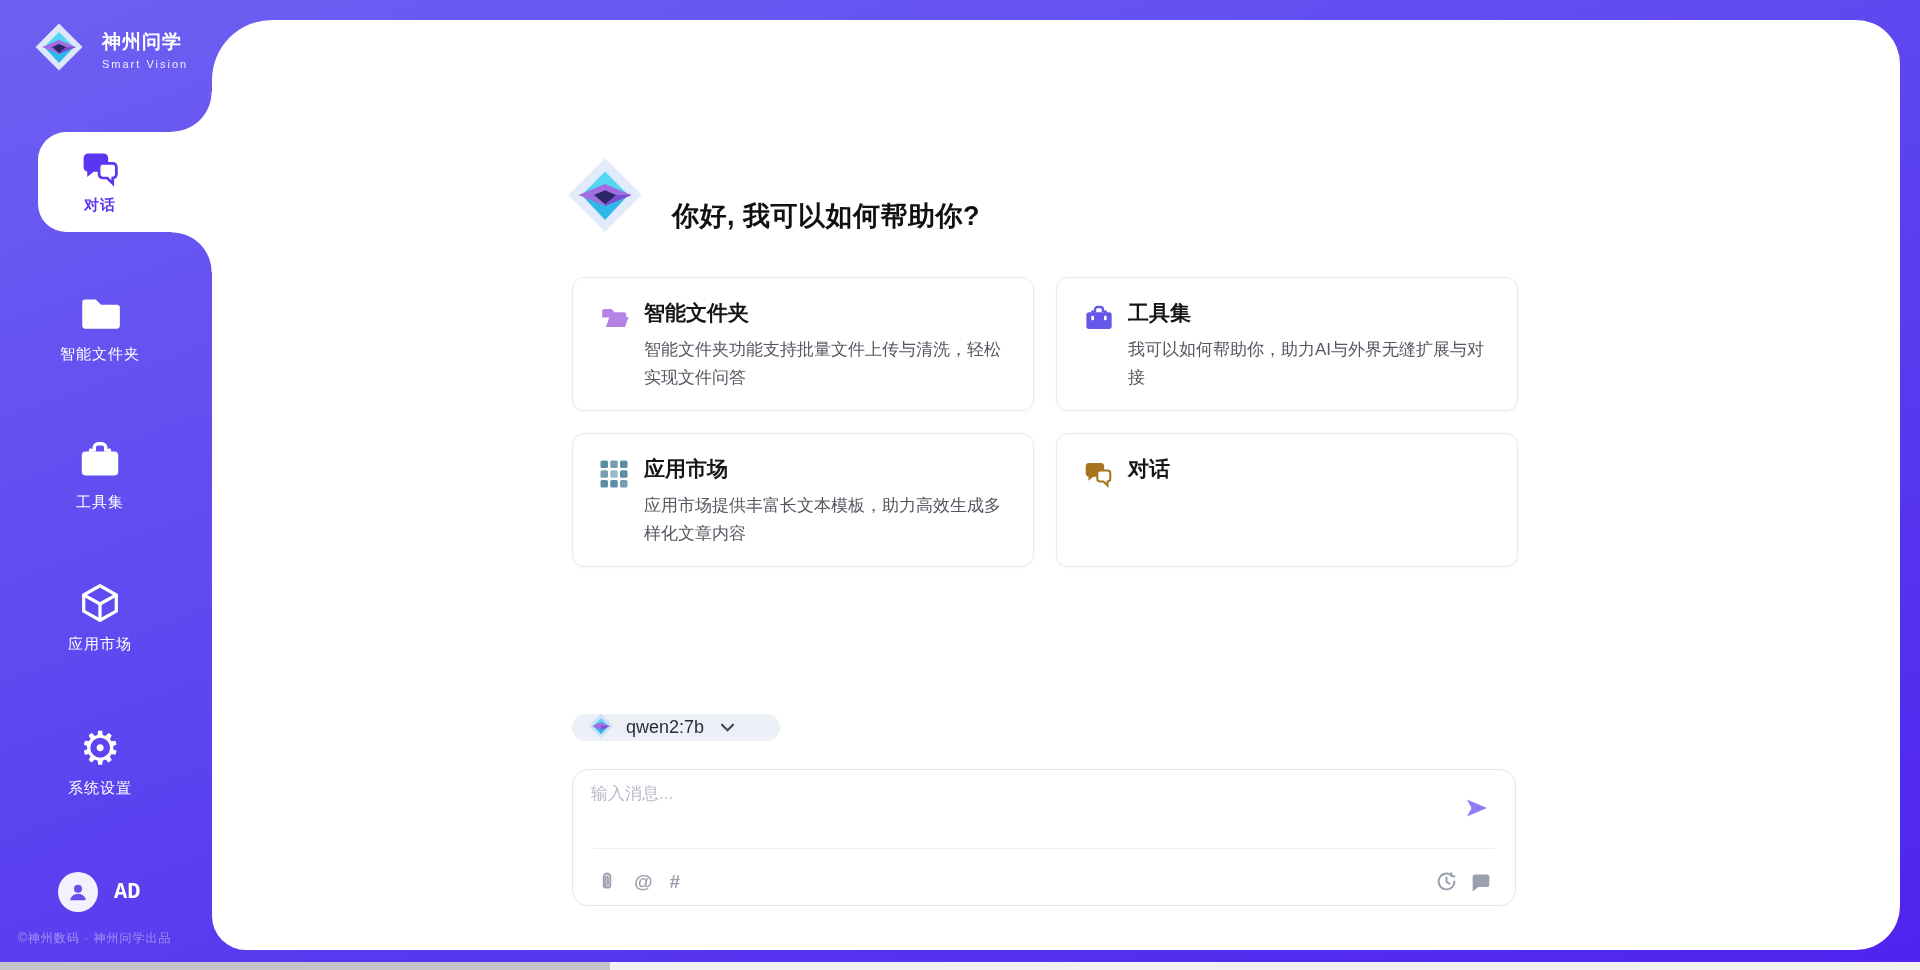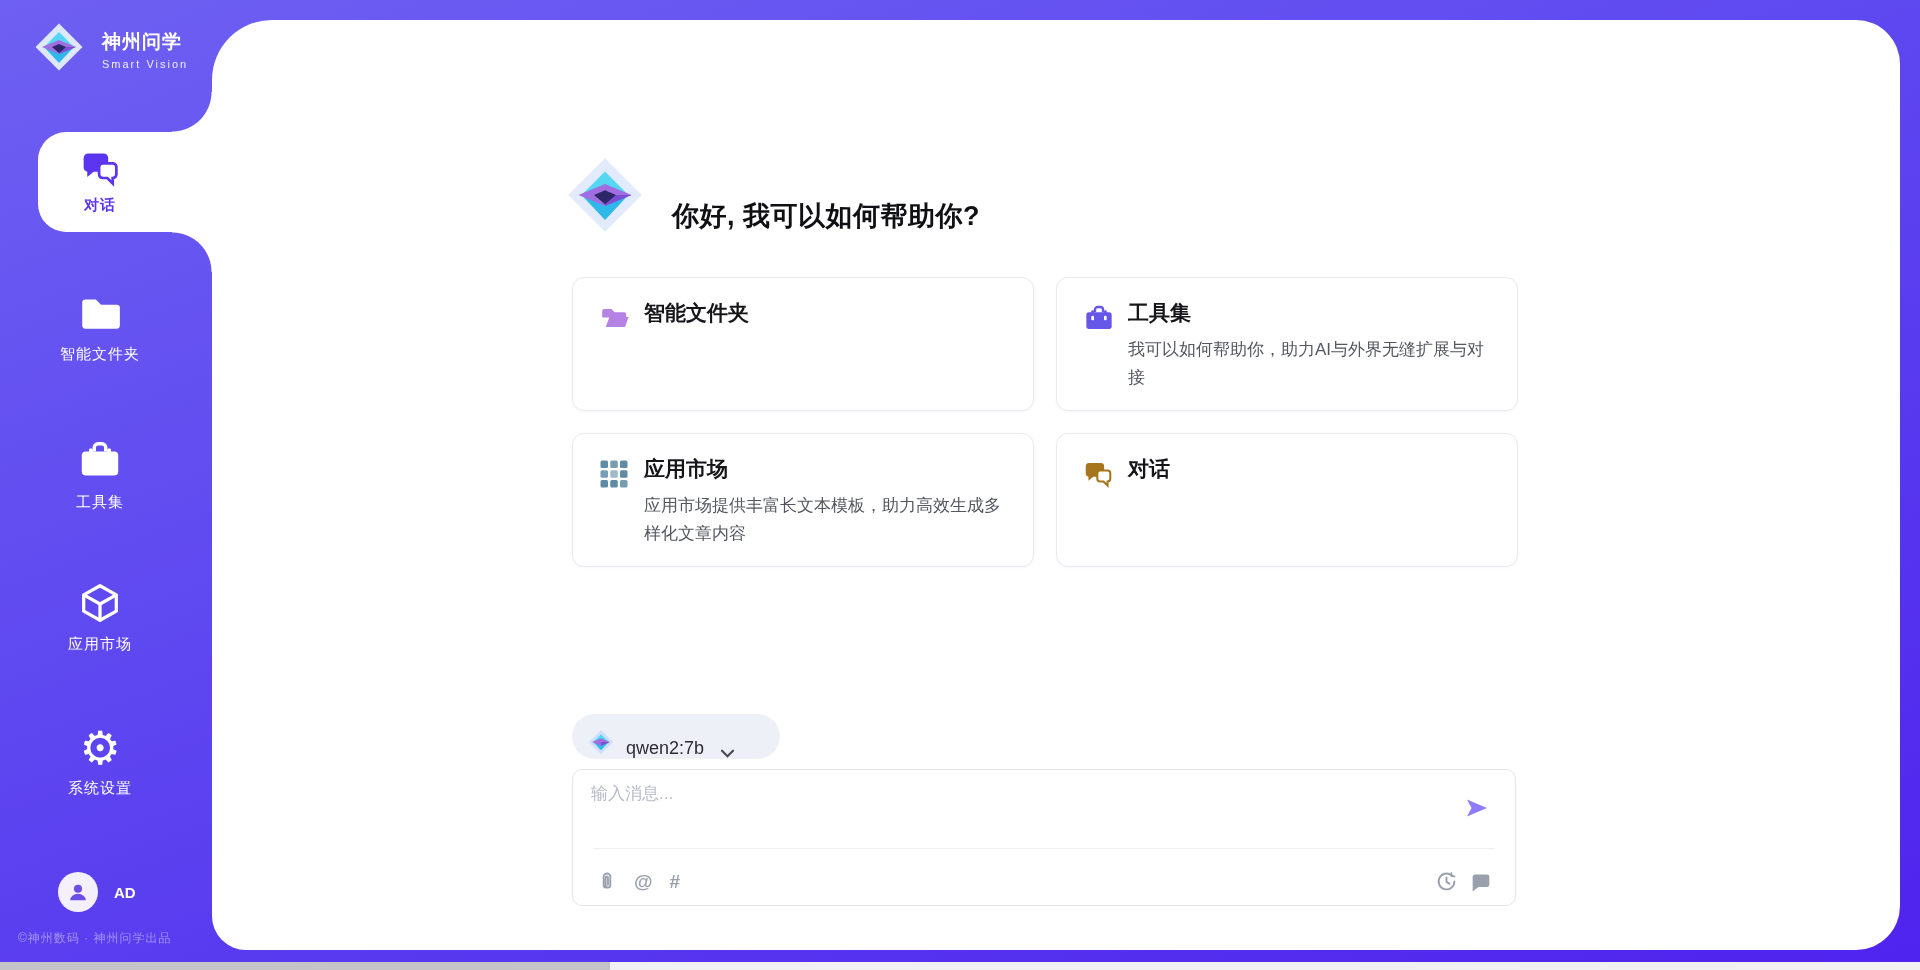--- a/index.html
+++ b/index.html
@@ -32,41 +32,41 @@
   .fillet-bottom {
     position:absolute; left:172px; top:232px; width:40px; height:40px;
     background:radial-gradient(circle 40px at 0 100%, rgba(0,0,0,0) 39px, #fff 40px);
   }
   .active-pill .ico { position:absolute; left:0; width:124px; top:16px; display:flex; justify-content:center; }
   .active-pill .lbl { position:absolute; left:0; width:124px; top:64px; text-align:center;
     color:var(--accent,#5b35f0); font-size:15px; font-weight:600; letter-spacing:1px; }
   .gear-glyph { font-size:46px; color:#fff; line-height:44px; font-family:"DejaVu Sans",sans-serif; }
   .user-row { position:absolute; left:58px; top:872px; display:flex; align-items:center; gap:16px; cursor:pointer; }
   .avatar { width:40px; height:40px; border-radius:50%; background:#f4f0fd; display:flex; align-items:center; justify-content:center; }
-  .user-name { color:#fff; font-size:15px; font-weight:600; }
+  .user-name { color:#fff; font-size:22px; font-weight:600;font-family:Liberation Mono, monospace; }
   .sidebar-footer { position:absolute; left:18px; top:930px; color:rgba(255,255,255,0.42); font-size:12px; letter-spacing:1px; }
   
   .hero-logo { position:absolute; left:354px; top:136px; }
   .hero-title { position:absolute; left:460px; top:178px; font-size:27px; font-weight:800; color:#101014; letter-spacing:0.5px;text-align:right; }
   
   .cards { position:absolute; left:360px; top:257px; width:946px; display:grid;
     grid-template-columns:1fr 1fr; column-gap:22px; row-gap:22px; }
   .card { position:relative; background:#fff; border:1px solid #e9e9f0; border-radius:12px;
     min-height:128px; box-shadow:0 1px 3px rgba(40,40,90,0.04); cursor:pointer; }
   .card .cico { position:absolute; left:26px; top:25px; }
   .card .ctitle { margin:21px 28px 0 71px; font-size:21px; font-weight:800; color:#16161a; }
   .card .cdesc { margin:9px 26px 18px 71px; font-size:17px; color:#54575f; line-height:28px; }
   
-  .model-pill { position:absolute; left:360px; top:694px; width:208px; height:45px;
-    background:#eef0f8; border-radius:23px; display:flex; align-items:flex-end; gap:12px;
+  .model-pill { position:absolute; left:360px; top:694px; width:208px; height:27px;
+    background:#eef0f8; border-radius:23px; display:flex; align-items:center; gap:12px;
     padding:0 16px; cursor:pointer; }
   .model-name { font-size:18px; color:#2c2c34; }
   
   .composer { position:absolute; left:360px; top:749px; width:944px; height:137px;
-    background:#fff; border:1.5px solid #e4e5ef; border-radius:10px; }
+    background:#fff; border:1.5px solid #e4e5ef; border-radius:16px; }
   .composer textarea { position:absolute; left:18px; top:12px; width:840px; height:58px;
     border:none; outline:none; resize:none; font-family:inherit; font-size:17px; color:#333; background:transparent; }
   .composer textarea::placeholder { color:#b7bac8; }
   .send-btn { position:absolute; right:26px; top:28px; cursor:pointer; }
   .composer-divider { position:absolute; left:20px; right:20px; top:78px; height:1px; background:#ededf2; }
   .tool-row { position:absolute; left:24px; bottom:13px; display:flex; align-items:center; gap:17px; }
   .tool-row-right { position:absolute; right:24px; bottom:13px; display:flex; align-items:center; gap:14px; }
   .glyph-icon { font-size:19px; color:var(--muted-icon,#9aa0ae); font-weight:600; cursor:pointer; line-height:1; }
   .svg-btn { cursor:pointer; display:flex; }
   
@@ -178,20 +178,21 @@
     <div class="cards">
 
       <div class="card">
         <span class="cico">
           <svg width="32" height="32" viewBox="0 0 40 40">
             <path d="M4,10 a2.5,2.5 0 0 1 2.5,-2.5 h9 l4,4 h12 a2.5,2.5 0 0 1 2.5,2.5 v4 h-30 z" style="fill:var(--folder-icon)"></path>
             <path d="M8.5,30 l4.5,-12.5 h24 l-4.5,12.5 z" style="fill:var(--folder-icon)"></path>
           </svg>
         </span>
         <div class="ctitle">智能文件夹</div>
+        <div class="cdesc">智能文件夹功能支持批量文件上传与清洗，轻松实现文件问答</div>
       </div>
 
       <div class="card">
         <span class="cico">
           <svg width="32" height="32" viewBox="0 0 48 48">
             <path d="M18,14 V10 a4,4 0 0 1 4,-4 h4 a4,4 0 0 1 4,4 v4" fill="none" style="stroke:var(--toolbox-icon)" stroke-width="3.6"></path>
             <rect x="5" y="14" width="38" height="25" rx="4" style="fill:var(--toolbox-icon)"></rect>
             <rect x="12.5" y="11" width="4" height="8" rx="1.5" style="fill:var(--toolbox-icon)"></rect>
             <rect x="31.5" y="11" width="4" height="8" rx="1.5" style="fill:var(--toolbox-icon)"></rect>
             <rect x="12.5" y="19" width="4" height="7" rx="1.5" fill="#fff"></rect>

